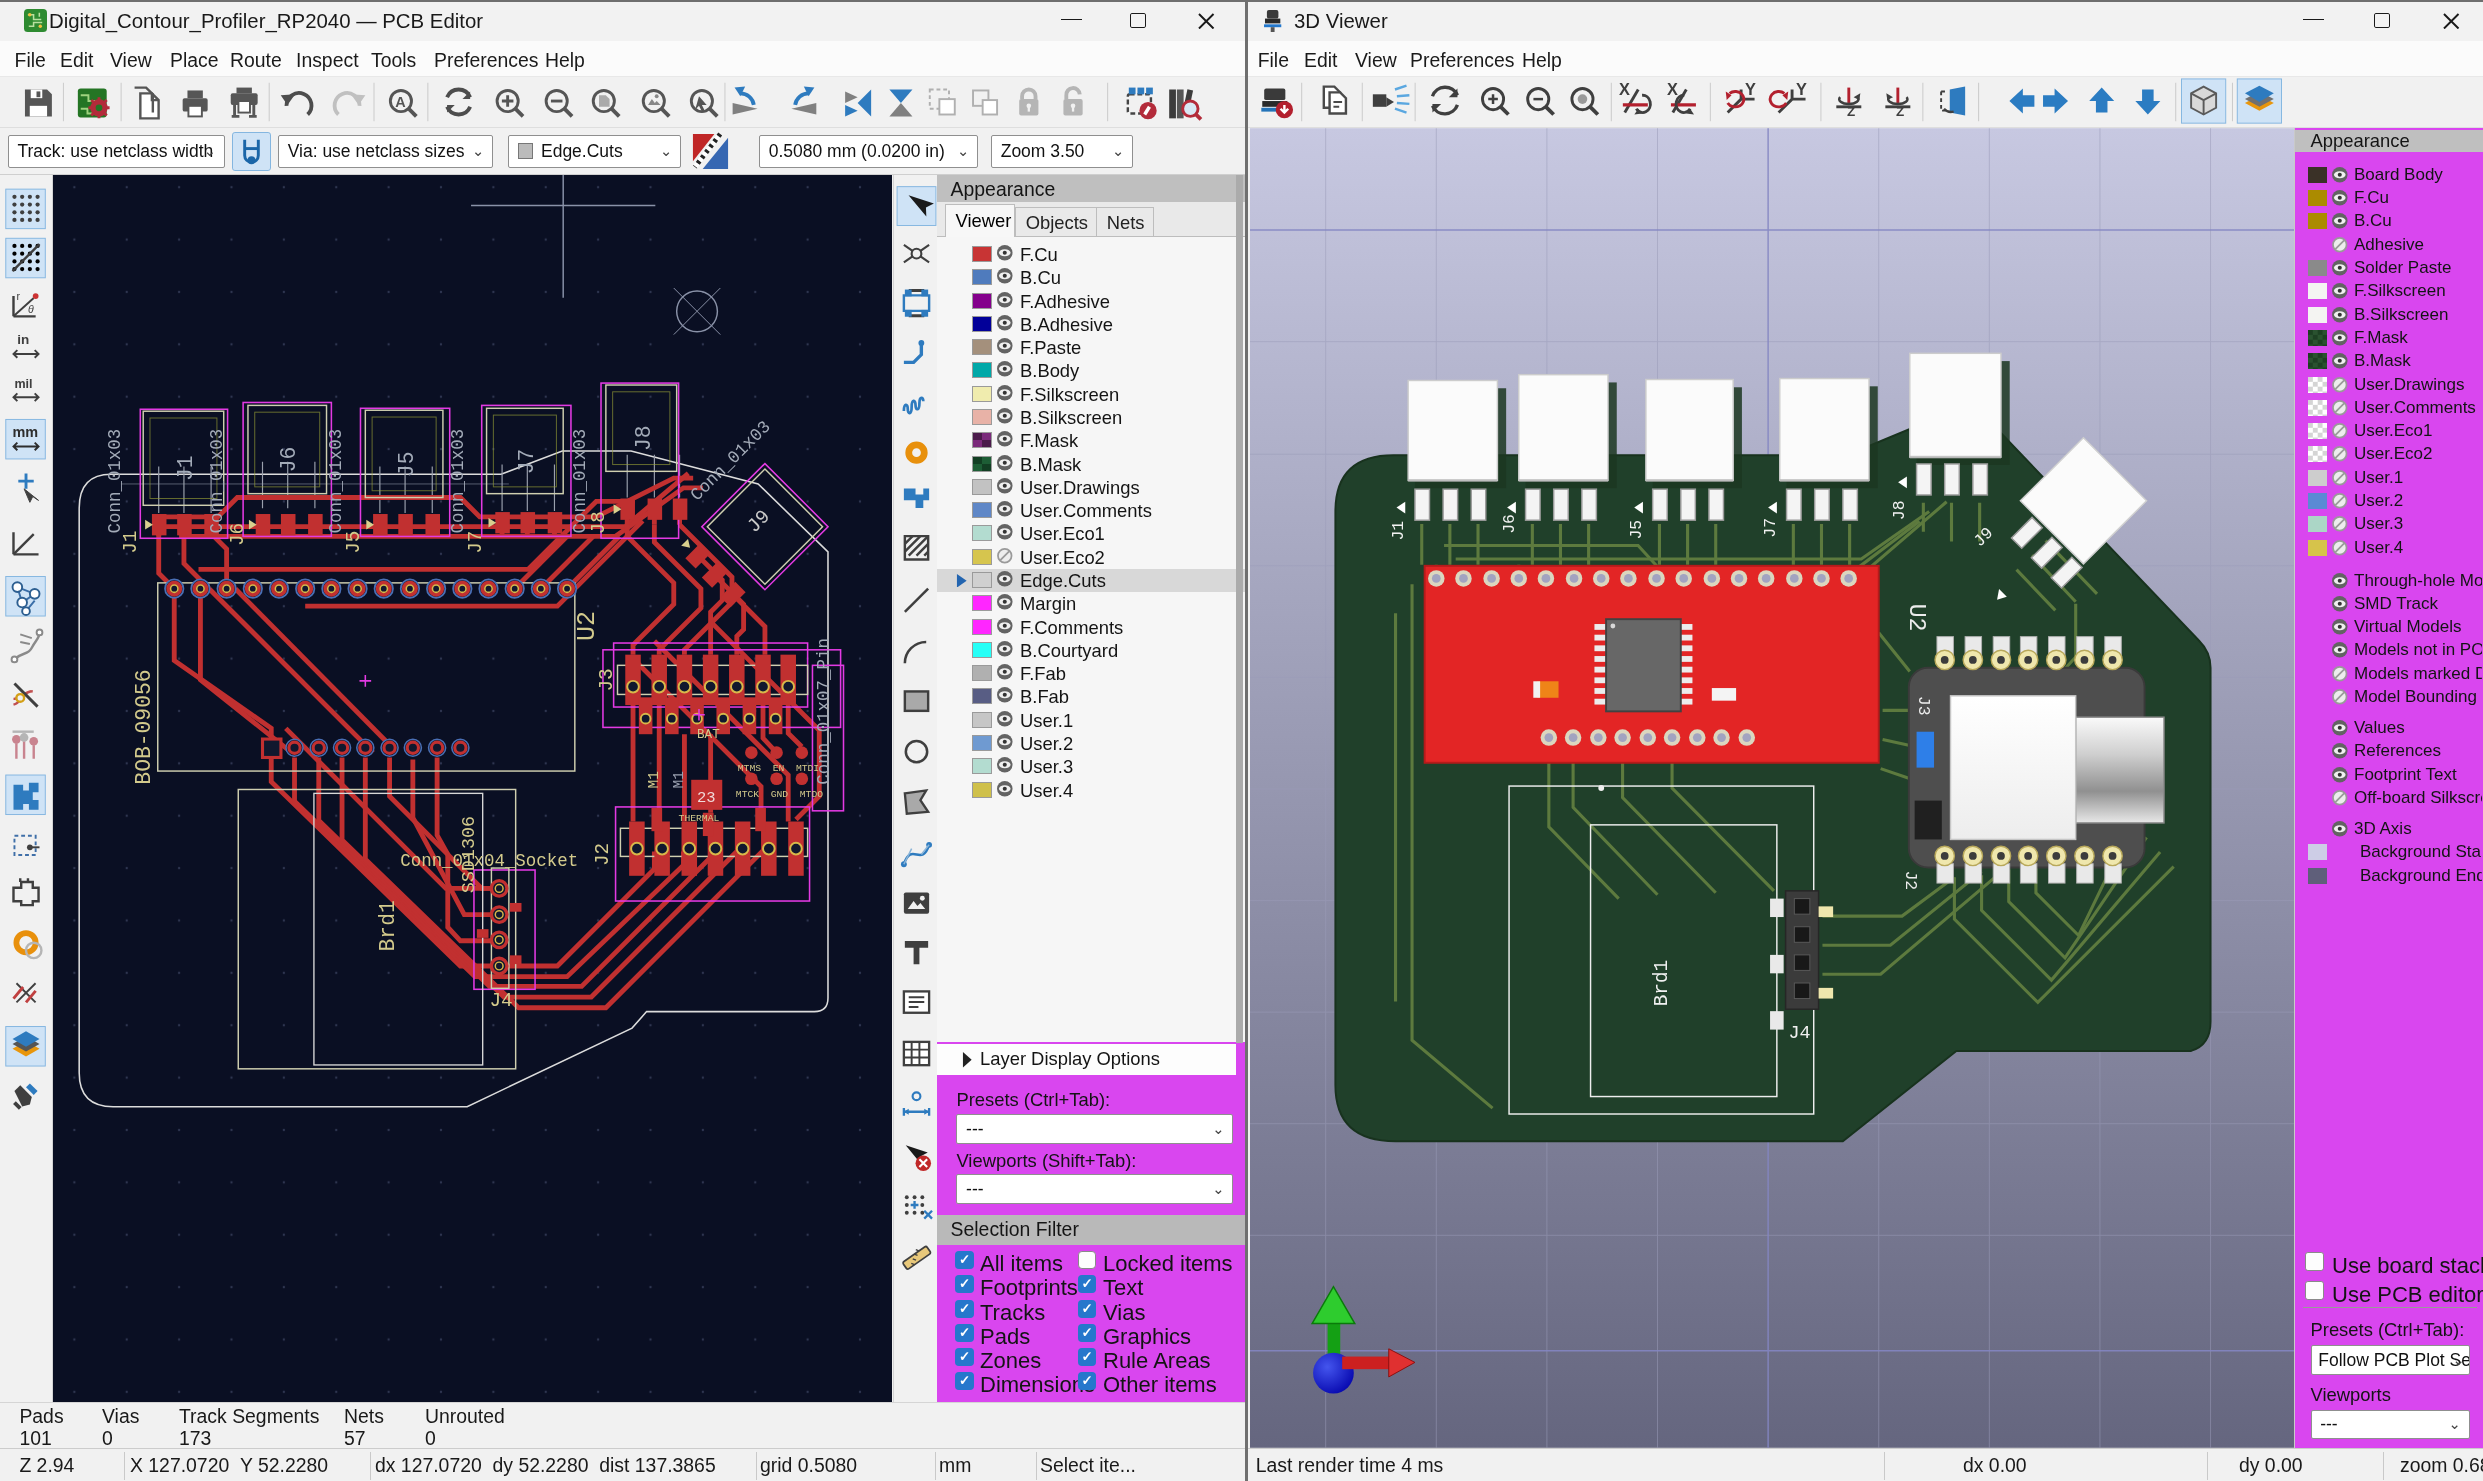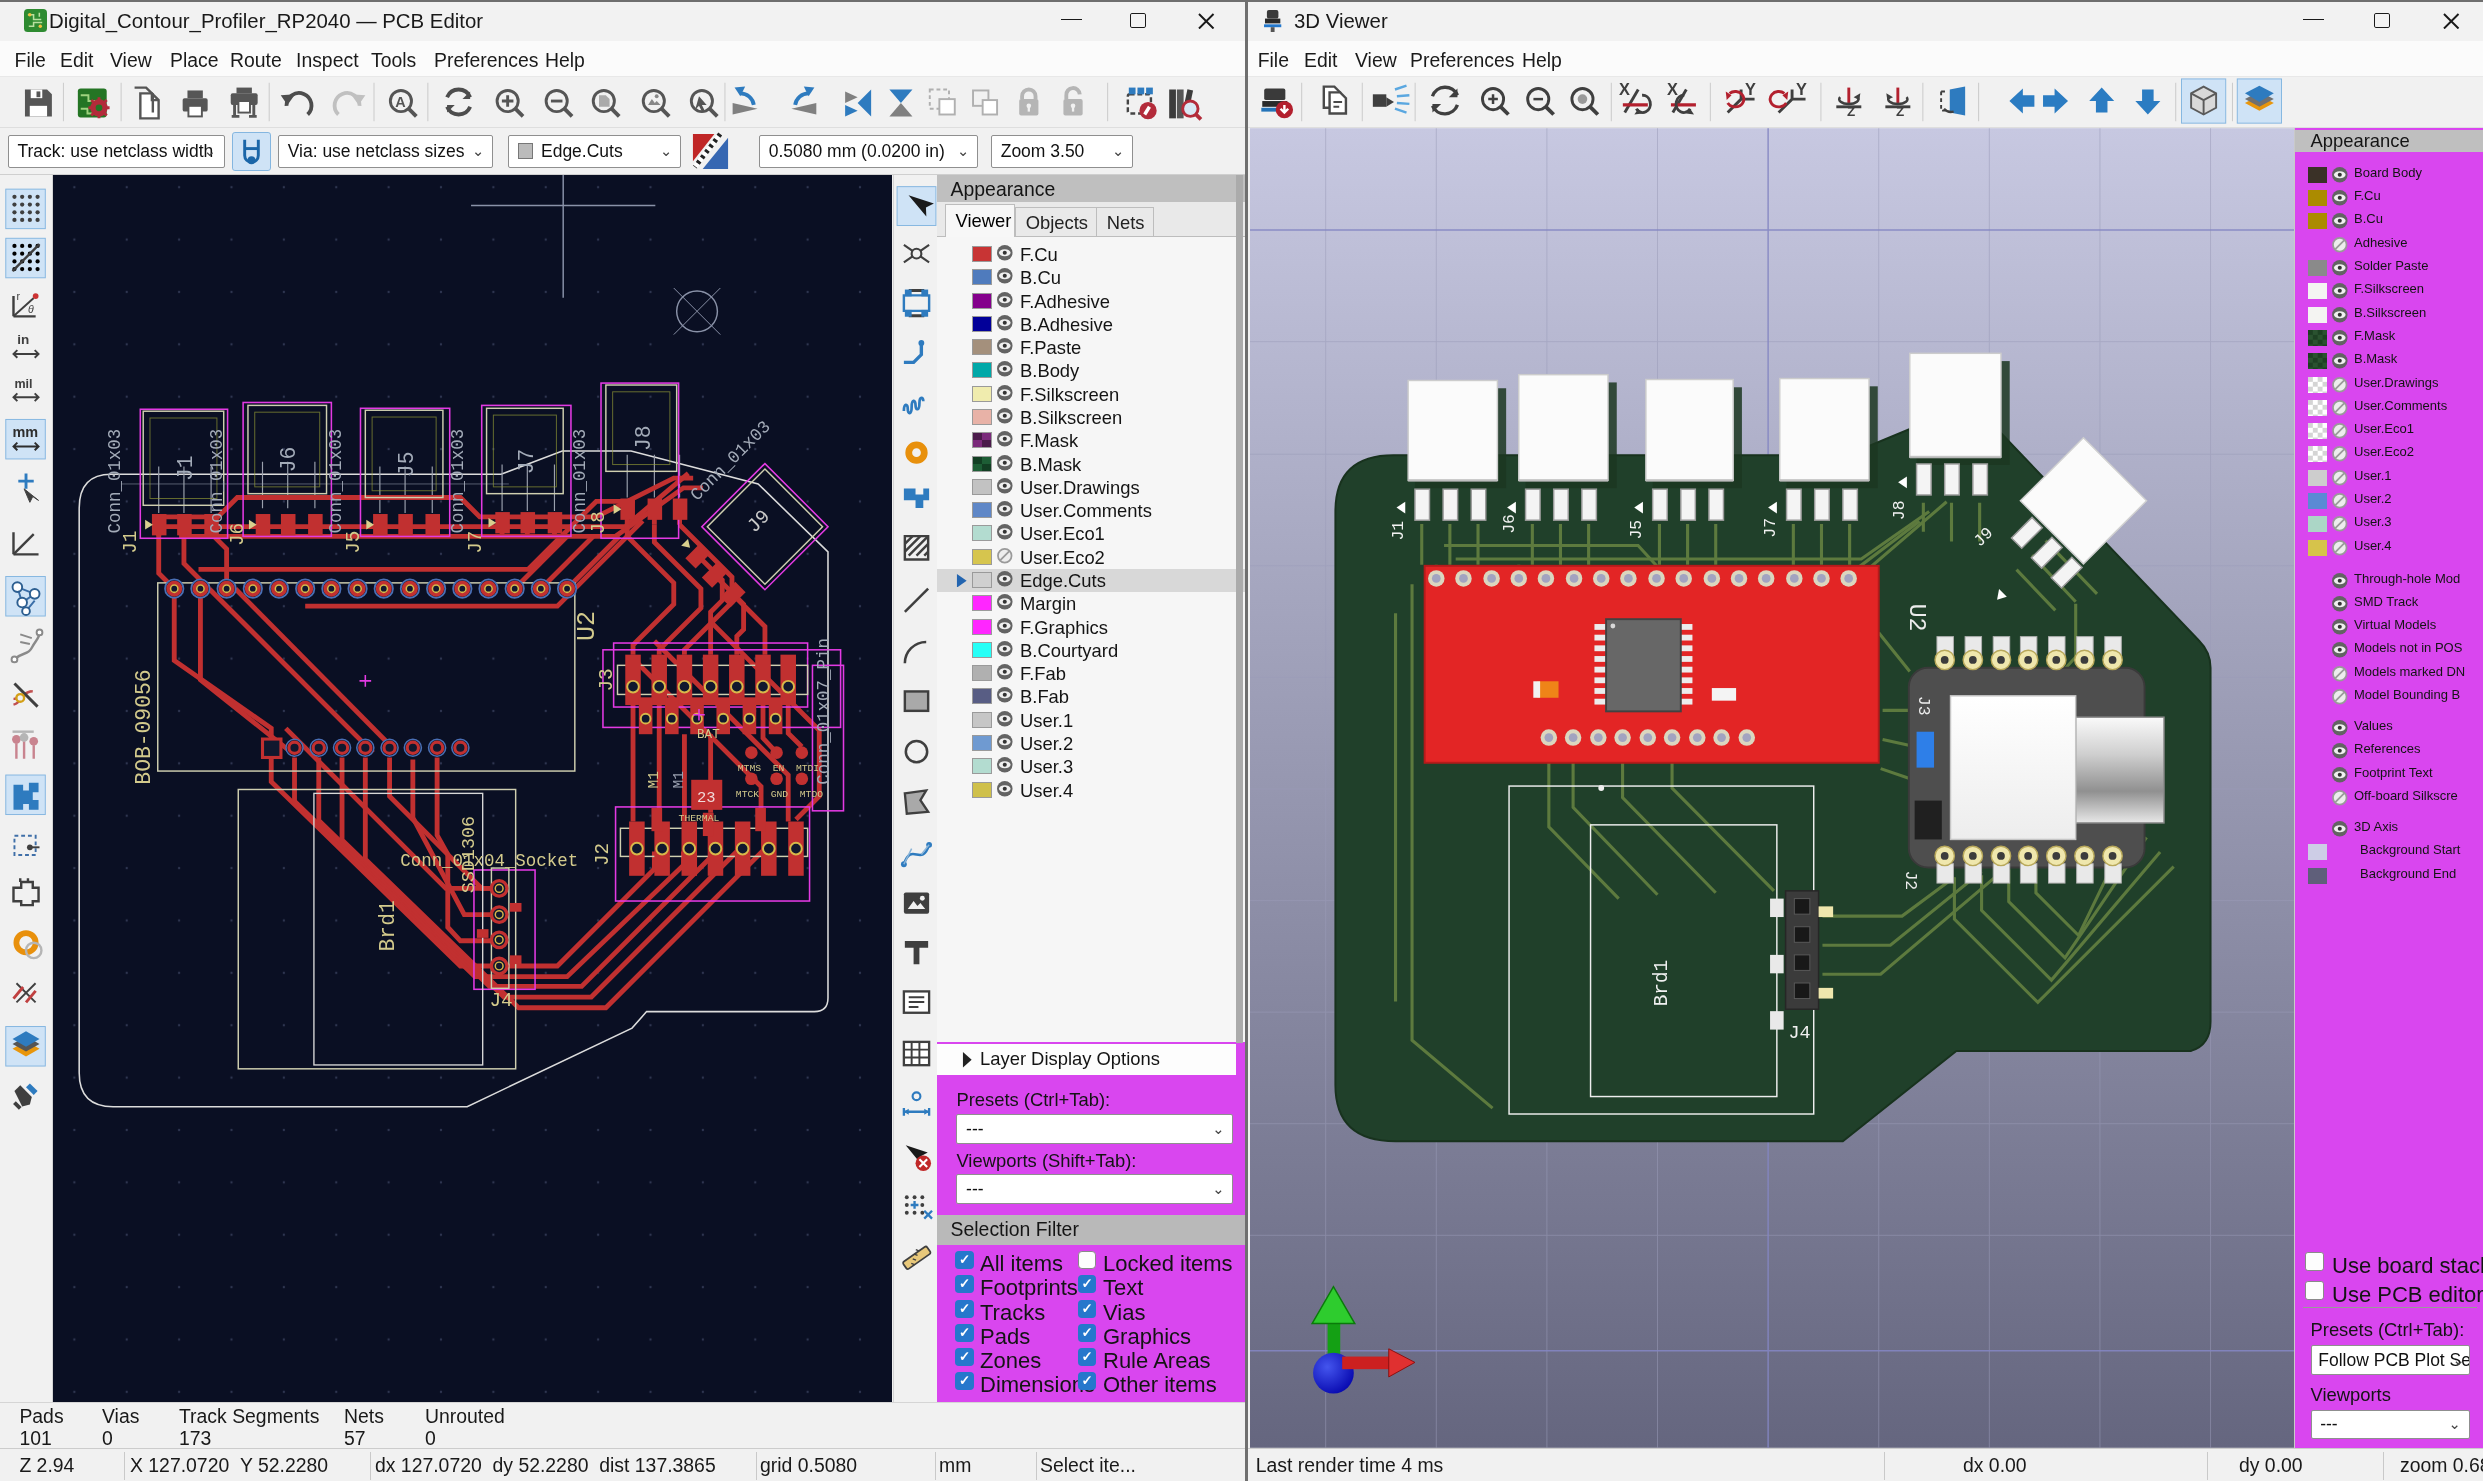--- a/index.html
+++ b/index.html
@@ -20,21 +20,21 @@
 .pnl{position:absolute;background:#d946ef}
 .phead{position:absolute;left:0;right:0;background:#bfbfbf;color:#151515;font-size:19.4px;padding:2.9px 0 0 13.6px;height:27px}
 .lrow{position:absolute;left:0;right:8.7px;height:23px;font-size:18.4px;color:#141414}
 .lrow .sw{position:absolute;left:35px;top:2.9px;width:20.4px;height:16.5px;border:1px solid #9a9a9a}
 .lrow .lt{position:absolute;left:83px;top:1px}
 .lrow svg{position:absolute;left:60px;top:1.9px}
 .cb{position:absolute;width:18.4px;height:18.4px;border-radius:3.9px;background:#2677cc;color:#fff;font-size:13.6px;text-align:center;line-height:18.4px;font-weight:bold}
 .cbu{position:absolute;width:18.4px;height:18.4px;border-radius:3.9px;background:#fdfdfd;border:1px solid #8a8a8a}
 .cblb{position:absolute;font-size:22px;color:#141414;white-space:nowrap}
 .sbtxt{position:absolute;font-size:19.4px;color:#191919;white-space:nowrap}
-.r2row{position:absolute;left:0;width:187px;height:23px;font-size:13px;color:#141414;overflow:hidden}
+.r2row{position:absolute;left:0;width:187px;height:23px;font-size:17px;color:#141414;overflow:hidden}
 .r2row .sw2{position:absolute;left:12.6px;top:2.9px;width:19.4px;height:16.5px}
 .r2row svg{position:absolute;left:37px;top:2.9px}
 .r2row .lt2{position:absolute;left:59px;top:1px;white-space:nowrap}
 .chk{background:conic-gradient(#fff 25%,#d4d4d4 0 50%,#fff 0 75%,#d4d4d4 0);background-size:9.7px 9.7px}
 .chkg{background:conic-gradient(#2a5230 25%,#1d4023 0 50%,#2a5230 0 75%,#1d4023 0);background-size:9.7px 9.7px}
 </style></head><body>
 
 <div class="win" id="lw" style="left:0;width:1245px">
 <div class="tbar"></div>
 <div class="ttext" style="left:49px">Digital_Contour_Profiler_RP2040 — PCB Editor</div>
@@ -906,21 +906,21 @@
         <svg width="16.5" height="16.5" viewBox="0 0 17 17">
           <use href="#eye"></use>
         </svg>
         <span class="lt">Margin</span>
       </div>
 <div class="lrow" style="top:441px">
         <span class="sw" style="background:#ff26ff"></span>
         <svg width="16.5" height="16.5" viewBox="0 0 17 17">
           <use href="#eye"></use>
         </svg>
-        <span class="lt">F.Graphics</span>
+        <span class="lt">F.Comments</span>
       </div>
 <div class="lrow" style="top:464px">
         <span class="sw" style="background:#26fff7"></span>
         <svg width="16.5" height="16.5" viewBox="0 0 17 17">
           <use href="#eye"></use>
         </svg>
         <span class="lt">B.Courtyard</span>
       </div>
 <div class="lrow" style="top:487px">
         <span class="sw" style="background:#b0b0b0"></span>

